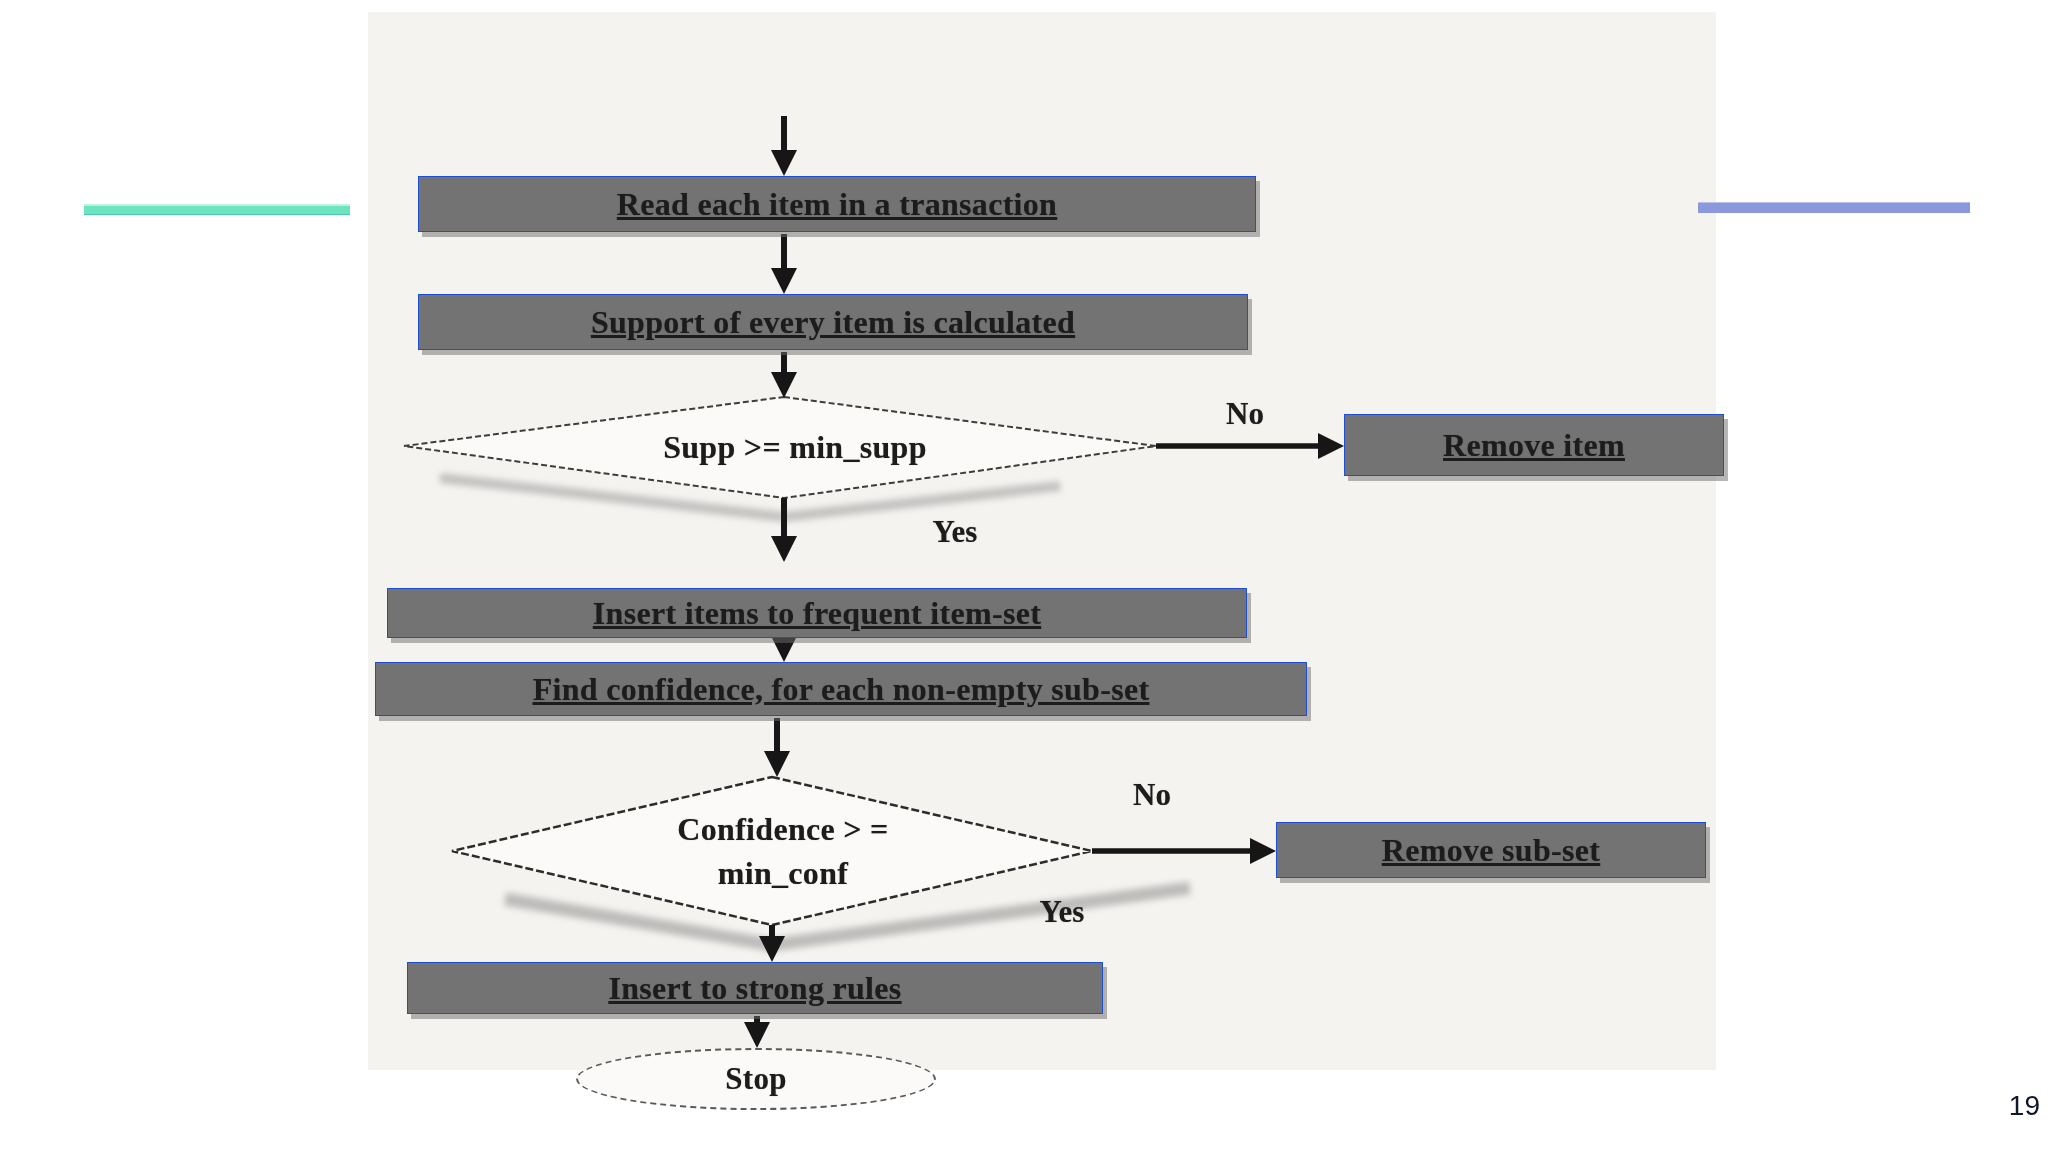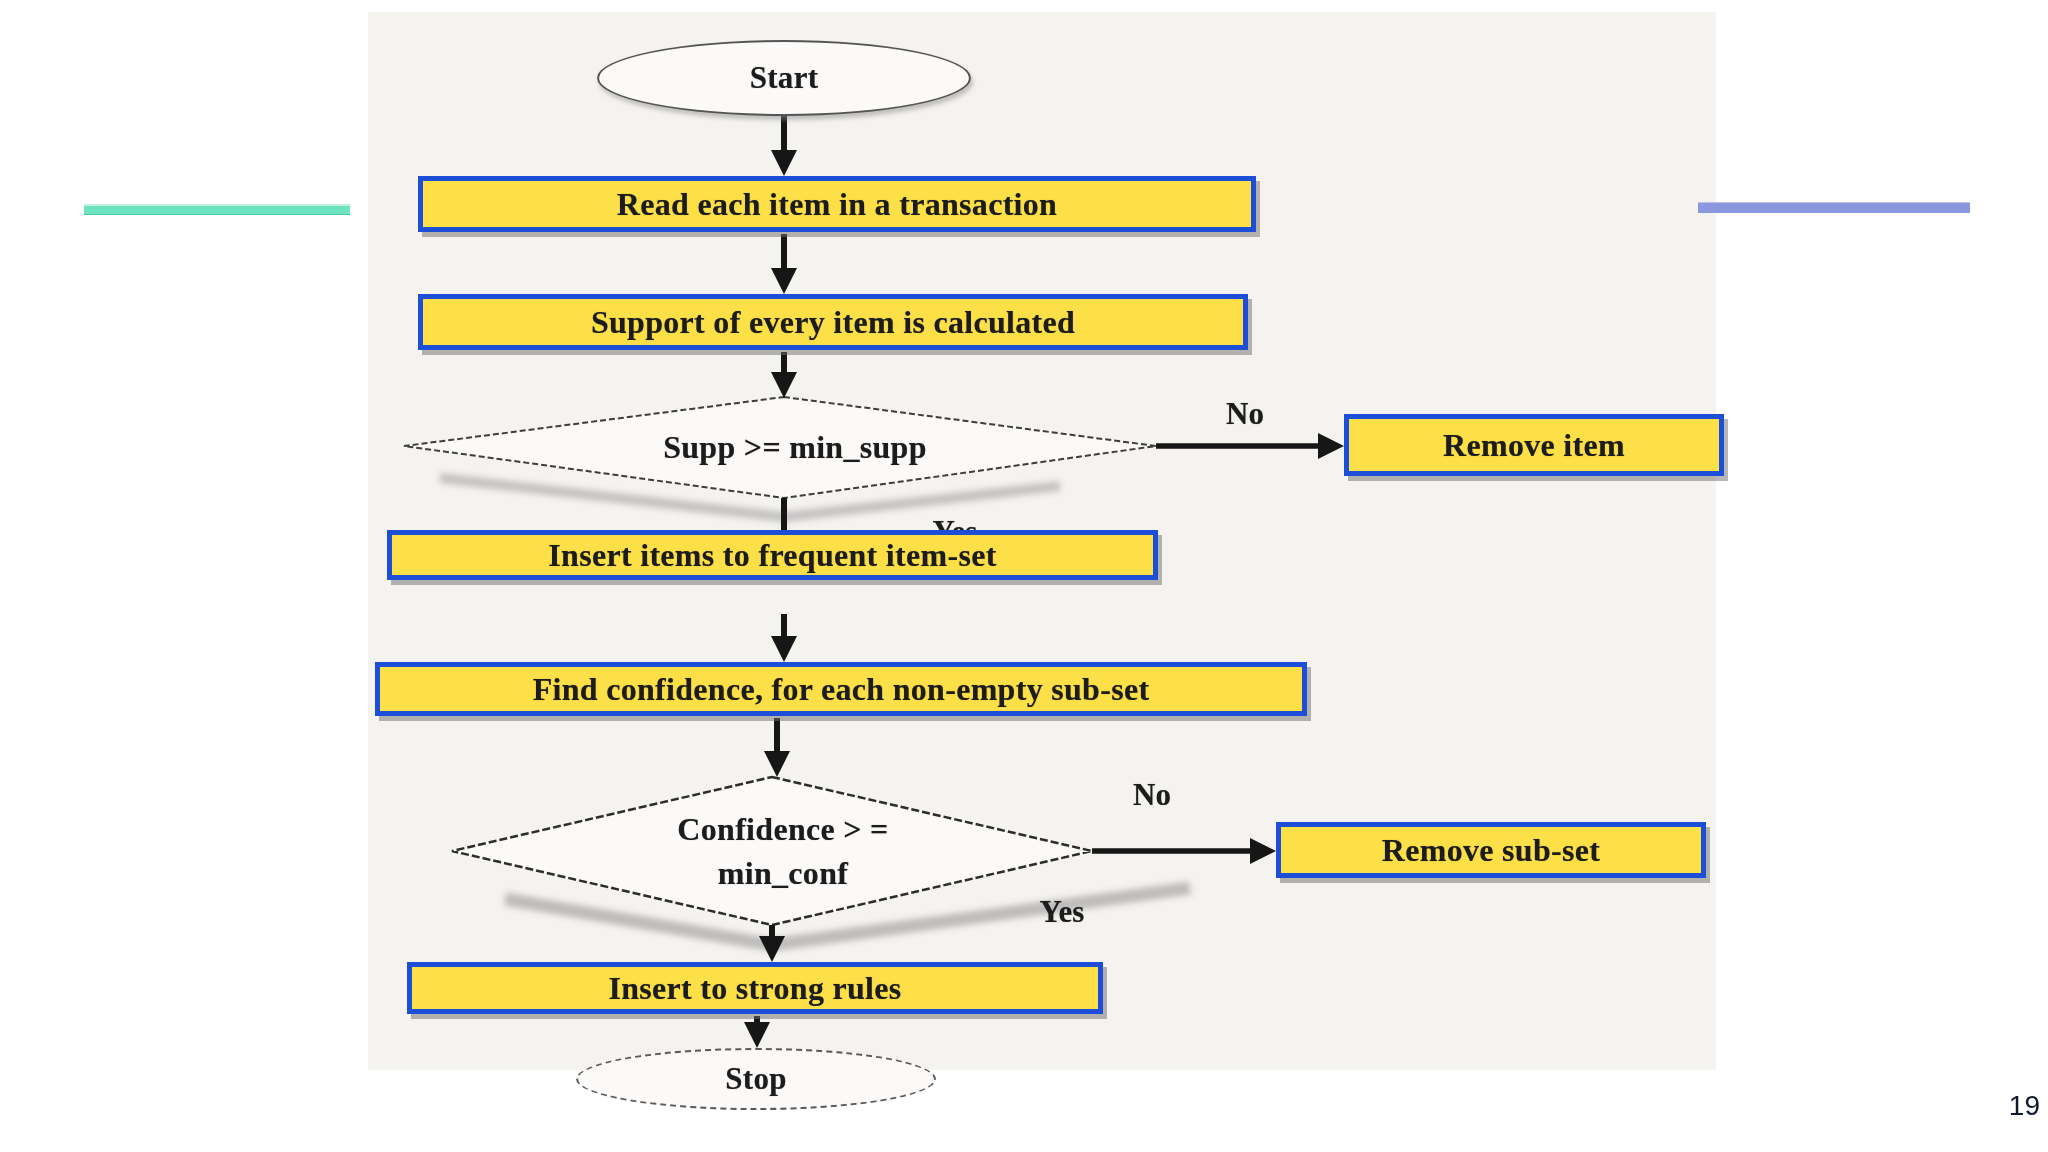--- a/index.html
+++ b/index.html
@@ -19,23 +19,24 @@
   .accent-bar.purple { left:1698px; top:202px; width:272px; background:#8C98DE; box-shadow:inset 0 1px 0 rgba(255,255,255,.4); }
 
   .flow-layer { position:absolute; left:0; top:0; width:2048px; height:1152px; }
 
   .node {
     position:absolute; display:flex; align-items:center; justify-content:center;
     text-align:center; font-weight:700; letter-spacing:.3px;
     text-shadow:0 0 1px rgba(30,30,30,.45);
   }
   .rect {
-    background:#fde047; border:5px solid #1d4ed8;
+    background:#737373; border:1px solid #1d4ed8;
     box-shadow:4px 5px 0 rgba(110,110,110,.5);
     font-size:32px;
+    text-decoration:underline;
   }
   .ellipse {
     background:#fbfaf8; border:2px solid #555;
     border-radius:50%; font-size:31px;
   }
   .ellipse.start { box-shadow:2px 4px 4px rgba(140,140,140,.5); }
   .ellipse.stop  { border:2px dashed #5a5a5a; }
   .diamond-text { font-size:32px; line-height:44px; background:transparent; }
   .diamond-text span { display:block;margin-left:22px; }
   .branch-label {
@@ -112,23 +113,20 @@
         <line x1="1156" y1="446" x2="1320" y2="446"></line>
           <polygon points="1318,433 1318,459 1344,446" stroke="none"></polygon>
       </g>
       <g>
         <line x1="1092" y1="851" x2="1252" y2="851"></line>
           <polygon points="1250,838 1250,864 1276,851" stroke="none"></polygon>
       </g>
     </g>
   </svg>
 
-  <div class="node ellipse start" style="left:597px; top:40px; width:374px; height:76px;">
-    <span>Start</span>
-  </div>
 
   <div class="node rect" style="left:418px; top:176px; width:838px; height:56px;">
     <span>Read each item in a transaction</span>
   </div>
 
   <div class="node rect" style="left:418px; top:294px; width:830px; height:56px;">
     <span>Support of every item is calculated</span>
   </div>
 
   <div class="node diamond-text" style="left:584px; top:425px; width:400px; height:44px;">
@@ -136,21 +134,21 @@
   </div>
 
   <div class="branch-label" style="left:1197px; top:394px;">No</div>
 
   <div class="node rect" style="left:1344px; top:414px; width:380px; height:62px;">
     <span>Remove item</span>
   </div>
 
   <div class="branch-label" style="left:907px; top:512px;">Yes</div>
 
-  <div class="node rect" style="left:387px; top:530px; width:771px; height:50px;justify-content:center;">
+  <div class="node rect" style="left:387px; top:588px; width:860px; height:50px;justify-content:center;">
     <span>Insert items to frequent item-set</span>
   </div>
 
   <div class="node rect" style="left:375px; top:662px; width:932px; height:54px;">
     <span>Find confidence, for each non-empty sub-set</span>
   </div>
 
   <div class="node diamond-text" style="left:572px; top:806px; width:400px; height:90px;">
     <div>
       <span>Confidence &gt; =</span>

